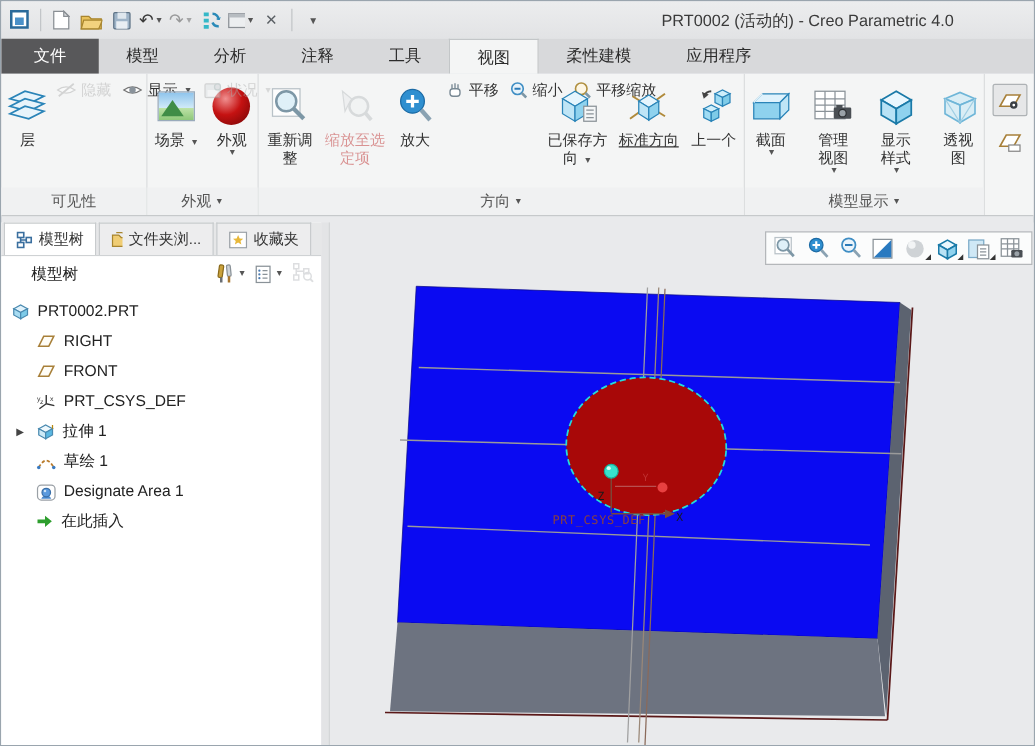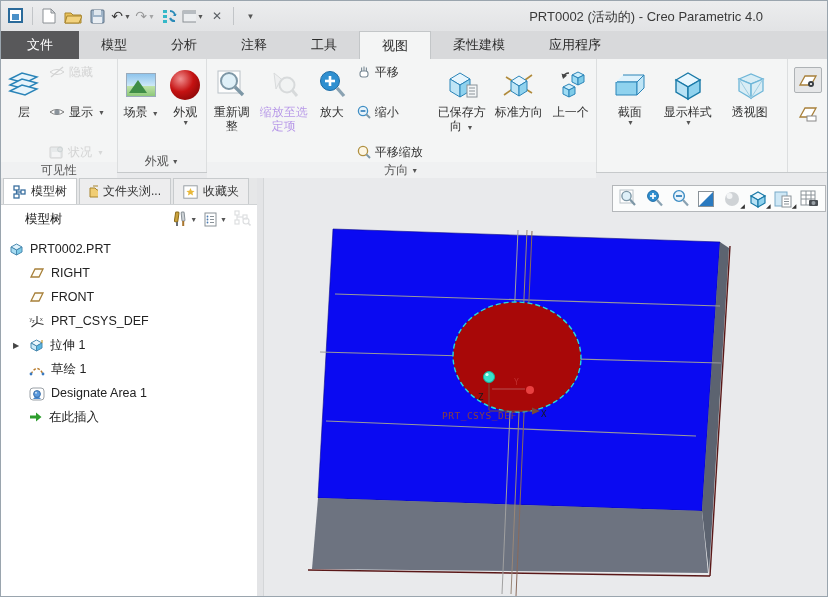--- a/index.html
+++ b/index.html
@@ -26,22 +26,22 @@
 
   
   .ribbon { position:absolute; left:0; top:58px; width:100%; height:114px; background:#f4f5f5; border-bottom:1px solid #c6c9cb; display:flex; }
   .rgroup { height:100%; display:flex; flex-direction:column; border-right:1px solid #dcdedf; }
   .rg-body { flex:1; display:flex; align-items:stretch; padding:3px 2px 0 2px; }
   .rg-label { height:22px; display:flex; align-items:center; justify-content:center; color:#555; font-size:12px; background:#f0f1f2; }
   .rg-label .qarrow { margin-left:3px; }
   .rbtn { display:flex; flex-direction:column; align-items:center; justify-content:flex-start; padding:3px 2px 1px 2px; border-radius:2px; }
   .rbtn .ric { height:40px; display:flex; align-items:center; justify-content:center; }
   .rbtn .rlb { font-size:12px; line-height:14px; text-align:center; color:#333; }
-  .rbtn.dis .rlb { color:#6d28d9; }
-  .scol { display:flex; flex-direction:column; justify-content:flex-start; gap:20px; padding:0 4px; }
+  .rbtn.dis .rlb { color:#b91c1c; }
+  .scol { display:flex; justify-content:space-between; gap:9px; padding:0 4px; }
   .sbtn { display:flex; align-items:center; gap:4px; height:20px; font-size:12px; color:#333; white-space:nowrap; }
   .sbtn.dis { color:#ababab; }
   .sphere-red { width:30px; height:30px; border-radius:50%;
     background:radial-gradient(circle at 35% 30%, #f09090, #c51212 45%, #7c0606 92%); }
   .scene-ic { width:30px; height:24px; border:1px solid #9ab; position:relative; overflow:hidden;
     background:linear-gradient(#8ec4ec 0%, #cfe9f8 55%, #bfe3a8 55%, #8ec87a 100%); }
   .scene-ic i { position:absolute; left:2px; bottom:3px; width:0; height:0;
     border-left:9px solid transparent; border-right:9px solid transparent; border-bottom:13px solid #3f8d46; }
   .rightcol { width:39px; display:flex; flex-direction:column; align-items:center; gap:8px; padding-top:8px; }
   .tgl { width:28px; height:26px; display:flex; align-items:center; justify-content:center; border-radius:2px; }
@@ -293,21 +293,21 @@
                 <polygon points="5,10 15,16 15,28 5,22" fill="#bfe5f6" stroke="#2a84b8"></polygon>
                 <polygon points="25,10 15,16 15,28 25,22" fill="#8fd2ee" stroke="#2a84b8"></polygon>
                 <rect x="22" y="16" width="10" height="12" fill="#f4f6f7" stroke="#8a9298"></rect>
                 <line x1="24" y1="19" x2="30" y2="19" stroke="#8a9298"></line>
                 <line x1="24" y1="22" x2="30" y2="22" stroke="#8a9298"></line>
                 <line x1="24" y1="25" x2="30" y2="25" stroke="#8a9298"></line>
               </svg>
           </span>
           <span class="rlb"><span>已保存方向</span> <span class="qarrow">▼</span></span>
         </div>
-        <div class="rbtn" style="width:56px;">
+        <div class="rbtn" style="width:56px;text-decoration:underline;">
           <span class="ric">
             <svg width="34" height="32">
                 <line x1="2" y1="26" x2="30" y2="6" stroke="#b08a3a" stroke-width="1.6"></line>
                 <line x1="4" y1="8" x2="30" y2="24" stroke="#b08a3a" stroke-width="1.6"></line>
                 <polygon points="9,12 17,7 25,12 17,17" fill="#e6f5fd" stroke="#2a84b8"></polygon>
                 <polygon points="9,12 17,17 17,27 9,22" fill="#bfe5f6" stroke="#2a84b8"></polygon>
                 <polygon points="25,12 17,17 17,27 25,22" fill="#8fd2ee" stroke="#2a84b8"></polygon>
               </svg>
           </span>
           <span class="rlb">标准方向</span>
@@ -343,20 +343,37 @@
                 <polygon points="3,12 24,12 24,25 3,25" fill="#8fd2ee" stroke="#2a84b8"></polygon>
                 <polygon points="31,5 24,12 24,25 31,18" fill="#bfe5f6" stroke="#2a84b8"></polygon>
                 <line x1="3" y1="12" x2="10" y2="5" stroke="#e8f6fd" stroke-width="1"></line>
               </svg>
           </span>
           <span class="rlb">截面</span>
           <span class="qarrow">▼</span>
         </div>
         <div class="rbtn" style="width:54px;">
           <span class="ric">
+            <svg width="34" height="30">
+                <rect x="2" y="3" width="24" height="22" fill="#fff" stroke="#8a9298"></rect>
+                <line x1="2" y1="9" x2="26" y2="9" stroke="#8a9298"></line>
+                <line x1="2" y1="14" x2="26" y2="14" stroke="#8a9298"></line>
+                <line x1="2" y1="19" x2="26" y2="19" stroke="#8a9298"></line>
+                <line x1="10" y1="3" x2="10" y2="25" stroke="#8a9298"></line>
+                <line x1="18" y1="3" x2="18" y2="25" stroke="#8a9298"></line>
+                <rect x="17" y="16" width="14" height="9" rx="1" fill="#4a4f54"></rect>
+                <circle cx="24" cy="20.5" r="3" fill="#9aa2a8" stroke="#2c2f32"></circle>
+                <rect x="19" y="14" width="5" height="3" fill="#4a4f54"></rect>
+              </svg>
+          </span>
+          <span class="rlb">管理视图</span>
+          <span class="qarrow">▼</span>
+        </div>
+        <div class="rbtn" style="width:54px;">
+          <span class="ric">
             <svg width="34" height="32">
                 <polygon points="5,11 17,4 29,11 17,18" fill="#e9f7fe" stroke="#1a7aa8" stroke-width="1.4"></polygon>
                 <polygon points="5,11 17,18 17,30 5,23" fill="#b8e2f5" stroke="#1a7aa8" stroke-width="1.4"></polygon>
                 <polygon points="29,11 17,18 17,30 29,23" fill="#8fd2ee" stroke="#1a7aa8" stroke-width="1.4"></polygon>
               </svg>
           </span>
           <span class="rlb">显示样式</span>
           <span class="qarrow">▼</span>
         </div>
         <div class="rbtn" style="width:46px;">
@@ -367,20 +384,24 @@
                   <polygon points="6,10 18,15 18,29 6,22"></polygon>
                   <polygon points="30,10 18,15 18,29 30,22"></polygon>
                 </g>
                 <line x1="6" y1="10" x2="18" y2="29" stroke="#9fcde2"></line>
                 <line x1="30" y1="10" x2="18" y2="29" stroke="#9fcde2"></line>
               </svg>
           </span>
           <span class="rlb">透视图</span>
         </div>
       </div>
+      <div class="rg-label">
+          <span>模型显示</span>
+          <span class="qarrow">▼</span>
+        </div>
     </div>
 
     <div class="rightcol">
       <span class="tgl on">
         <svg width="20" height="15">
             <polygon points="2,12 7,3 18,3 13,12" fill="#fff" stroke="#a8803a" stroke-width="1.3"></polygon>
             <circle cx="13" cy="11" r="3" fill="#3a3f44"></circle>
             <circle cx="13" cy="11" r="1.1" fill="#fff"></circle>
           </svg>
       </span>

